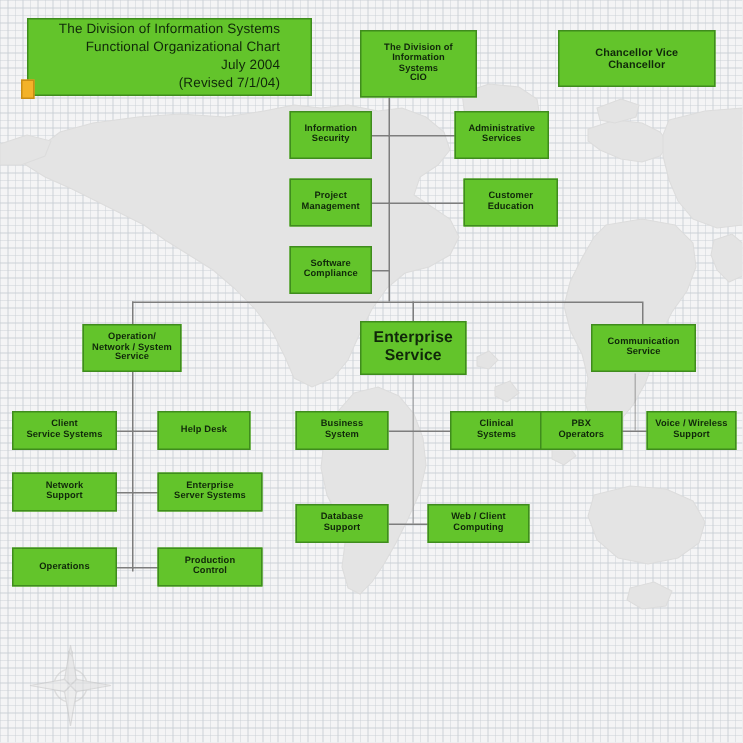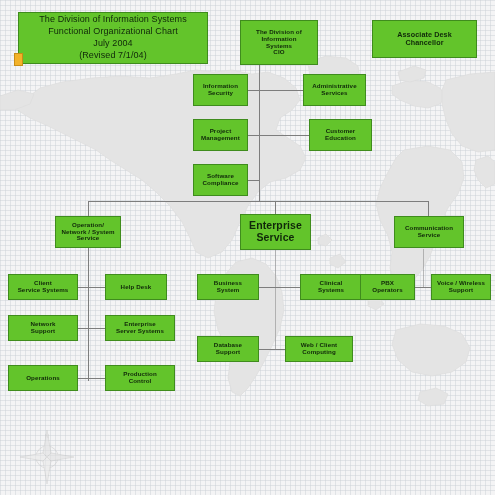--- a/index.html
+++ b/index.html
@@ -40,20 +40,21 @@
     z-index:5;
     white-space:pre-line;
   }
   .node.big{font-size:10.5px;}
   .node.mid{font-size:7.2px;}
   .node.title{
     font-size:9px;font-weight:normal;
     background:#63c42b;
     border:1px solid #3f8c1d;
     line-height:1.32;
+    text-align:right;
   }
   .titlewrap{position:absolute;z-index:6;}
   .title-band{
     position:absolute;left:0;right:0;
     height:5px;background:#53b222;opacity:.85;
   }
   .handle{
     position:absolute;width:7px;height:11px;
     background:#f3b229;border:1px solid #c98d15;
     z-index:7;
@@ -159,21 +160,21 @@
     <div class="title-band" style="top:14px;"></div>
     <div class="title-band" style="top:43px;"></div>
   </div>
   <div class="handle" style="left:14px;top:53px;"></div>
 
   <div class="node" style="left:240px;top:20px;width:78px;height:45px;">The Division of
 Information
 Systems
 CIO</div>
 
-  <div class="node mid" style="left:372px;top:20px;width:105px;height:38px;">Associate Desk
+  <div class="node mid" style="left:372px;top:20px;width:105px;height:38px;">Chancellor Vice
 Chancellor</div>
 
   <div class="node" style="left:193px;top:74px;width:55px;height:32px;">Information
 Security</div>
 
   <div class="node" style="left:303px;top:74px;width:63px;height:32px;">Administrative
 Services</div>
 
   <div class="node" style="left:193px;top:119px;width:55px;height:32px;">Project
 Management</div>

